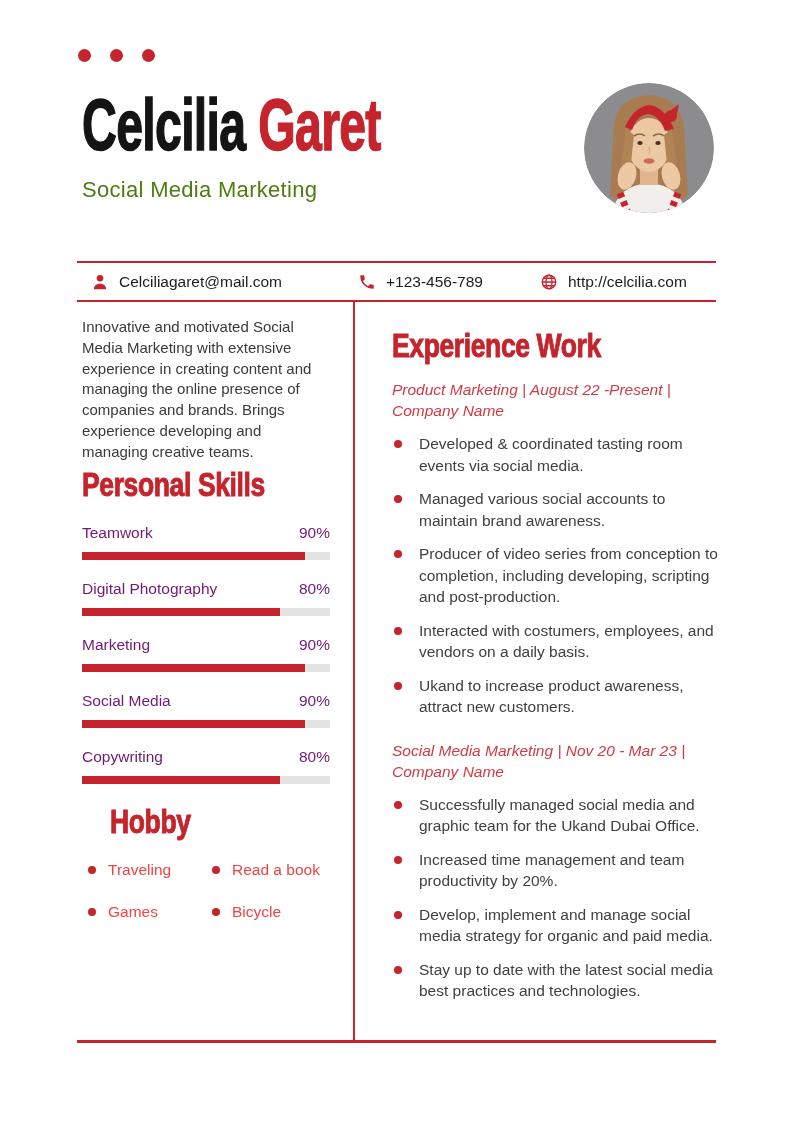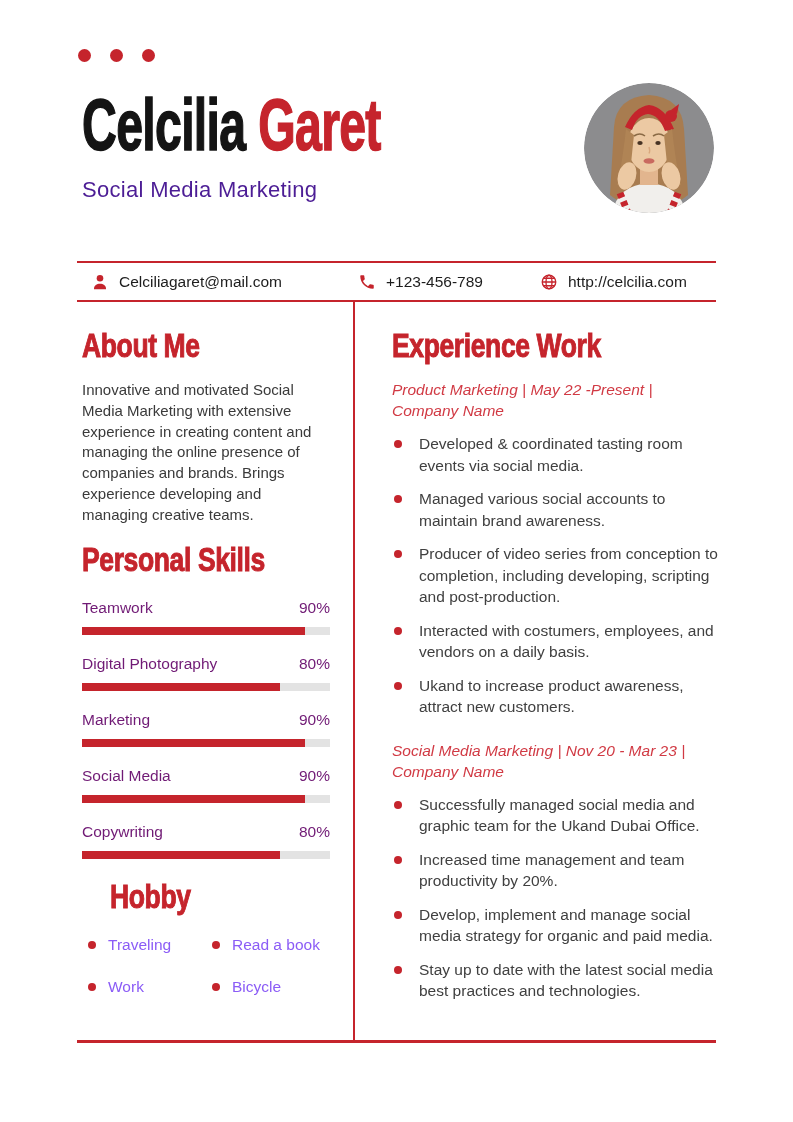--- a/index.html
+++ b/index.html
@@ -12,21 +12,21 @@
   .dots { position:absolute; top:49px; left:78px; display:flex; gap:19px; }
   .dot { width:13px; height:13px; border-radius:50%; background:#c5242c; }
 
   
   .name-block { position:absolute; top:88px; left:82px; }
   .name-line { font-size:73px; font-weight:700; line-height:73px; color:#141414;
     letter-spacing:-1px; white-space:nowrap; }
   .condensed { display:inline-block; transform:scaleX(0.66); transform-origin:left center;
     -webkit-text-stroke:1.5px currentColor; }
   .name-last { color:#c5242c; }
-  .subtitle { margin-top:16px; font-size:22px; color:#4c1d95; letter-spacing:0.3px; }
+  .subtitle { margin-top:16px; font-size:22px; color:#4d7c0f; letter-spacing:0.3px; }
 
   .photo { position:absolute; top:83px; left:584px; width:130px; height:130px;
     border-radius:50%; overflow:hidden; }
 
   
   .contact-bar { position:absolute; top:261px; left:77px; width:639px; height:41px;
     border-top:2px solid #c5242c; border-bottom:2px solid #c5242c; }
   .contact-item { position:absolute; top:0; height:100%; display:flex; align-items:center; gap:10px; }
   .contact-item.c1 { left:14px; } .contact-item.c2 { left:281px; } .contact-item.c3 { left:463px;align-items:center; }
   .contact-text { font-size:15.5px; color:#1d1d1d; }
@@ -38,30 +38,30 @@
   .col-left { width:278px; border-right:2px solid #c5242c; padding:0 25px 0 5px; }
   .col-right { flex:1; padding-left:37px; }
 
   h2.section-title { font-size:34px; line-height:39px; font-weight:700; color:#c5242c;
     letter-spacing:-0.5px; white-space:nowrap; }
   h2.section-title .condensed { transform:scaleX(0.78); -webkit-text-stroke:1px currentColor; }
   .mt-top { margin-top:24px; }
 
   .about-text { margin-top:15px; width:232px; font-size:15px; line-height:20.8px; color:#3a3a3a; }
 
-  .skills-title { margin-top:14px; }
+  .skills-title { margin-top:2px; }
   .skill { margin-top:19px; width:248px; }
   .skill-row { display:flex; justify-content:space-between; font-size:15.5px; color:#701a75; line-height:20px; }
   .skill-bar { margin-top:9px; height:8px; background:#e3e3e3; }
   .skill-fill { height:100%; background:#c5242c; }
 
   .hobby-title { margin-top:18px;margin-left:28px; }
   .hobby-grid { margin-top:20px; display:grid; grid-template-columns:124px 1fr; row-gap:24px; }
   .hobby-item { display:flex; align-items:center; gap:12px; padding-left:6px;
-    font-size:15.5px; color:#8b5cf6; }
+    font-size:15.5px; color:#ef4444; }
   .bullet-dot { width:8px; height:8px; border-radius:50%; background:#c5242c; flex:0 0 8px; }
 
   .job-head { margin-top:14px; width:320px; font-style:italic; font-size:15.5px;
     line-height:21px; color:#d13a44; }
   .job-head.second { margin-top:22px; }
   ul.job-list { margin-top:12px; list-style:none; width:330px; }
   ul.job-list li { position:relative; padding-left:27px; margin-top:12px;
     font-size:15.5px; line-height:21.5px; color:#404040; }
   ul.job-list .li-dot { position:absolute; left:2px; top:7px; }
 </style>
@@ -132,21 +132,20 @@
         <ellipse cx="12" cy="12" rx="4" ry="9" fill="none" stroke="#c5242c" stroke-width="1.8"></ellipse>
         <path d="M3 12h18 M4.3 7h15.4 M4.3 17h15.4" stroke="#c5242c" stroke-width="1.8" fill="none"></path>
       </svg>
       <span class="contact-text">http://celcilia.com</span>
     </div>
   </div>
 
   <div class="main">
 
     <div class="col-left">
-      <h2 class="section-title mt-top"><span class="condensed">About Me</span></h2>
       <p class="about-text">Innovative and motivated Social Media Marketing with extensive experience in creating content and managing the online presence of companies and brands. Brings experience developing and managing creative teams.</p>
 
       <h2 class="section-title skills-title"><span class="condensed">Personal Skills</span></h2>
 
       <div class="skill">
         <div class="skill-row">
           <span>Teamwork</span>
           <span>90%</span>
         </div>
         <div class="skill-bar">
@@ -195,33 +194,33 @@
         <div class="hobby-item">
             <span class="bullet-dot"></span>
             <span>Traveling</span>
           </div>
         <div class="hobby-item">
             <span class="bullet-dot"></span>
             <span>Read a book</span>
           </div>
         <div class="hobby-item">
             <span class="bullet-dot"></span>
-            <span>Work</span>
+            <span>Games</span>
           </div>
         <div class="hobby-item">
             <span class="bullet-dot"></span>
             <span>Bicycle</span>
           </div>
       </div>
     </div>
 
     <div class="col-right">
       <h2 class="section-title mt-top"><span class="condensed">Experience Work</span></h2>
 
-      <div class="job-head">Product Marketing | May 22 -Present | Company Name</div>
+      <div class="job-head">Product Marketing | August 22 -Present | Company Name</div>
       <ul class="job-list">
         <li><span class="bullet-dot li-dot"></span><span>Developed &amp; coordinated tasting room events via social media.</span></li>
         <li><span class="bullet-dot li-dot"></span><span>Managed various social accounts to maintain brand awareness.</span></li>
         <li><span class="bullet-dot li-dot"></span><span>Producer of video series from conception to completion, including developing, scripting and post-production.</span></li>
         <li><span class="bullet-dot li-dot"></span><span>Interacted with costumers, employees, and vendors on a daily basis.</span></li>
         <li><span class="bullet-dot li-dot"></span><span>Ukand to increase product awareness, attract new customers.</span></li>
       </ul>
 
       <div class="job-head second">Social Media Marketing | Nov 20 - Mar 23 | Company Name</div>
       <ul class="job-list">

